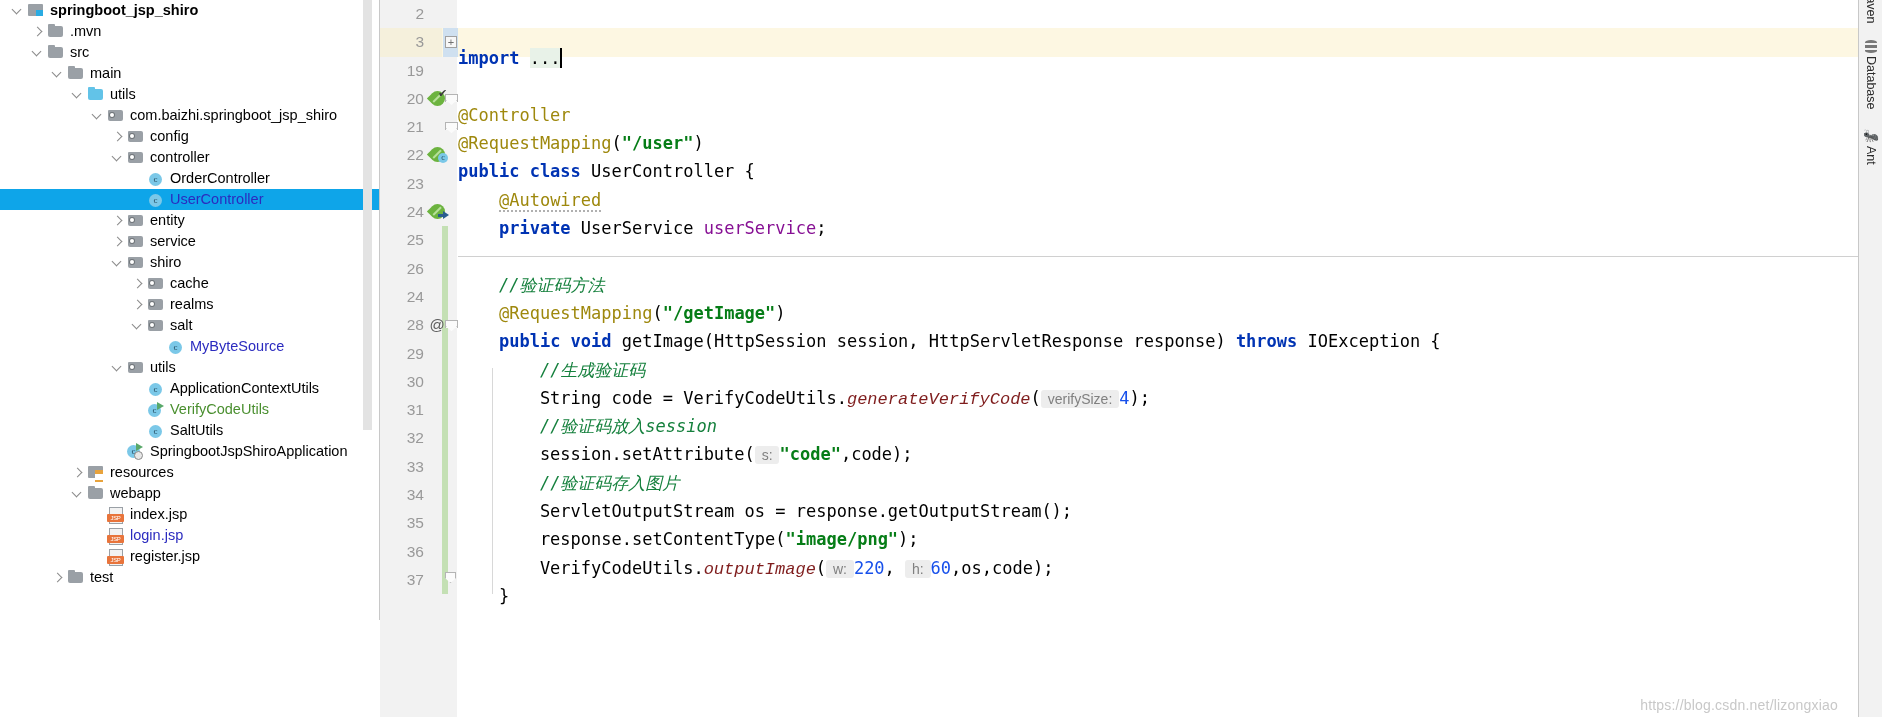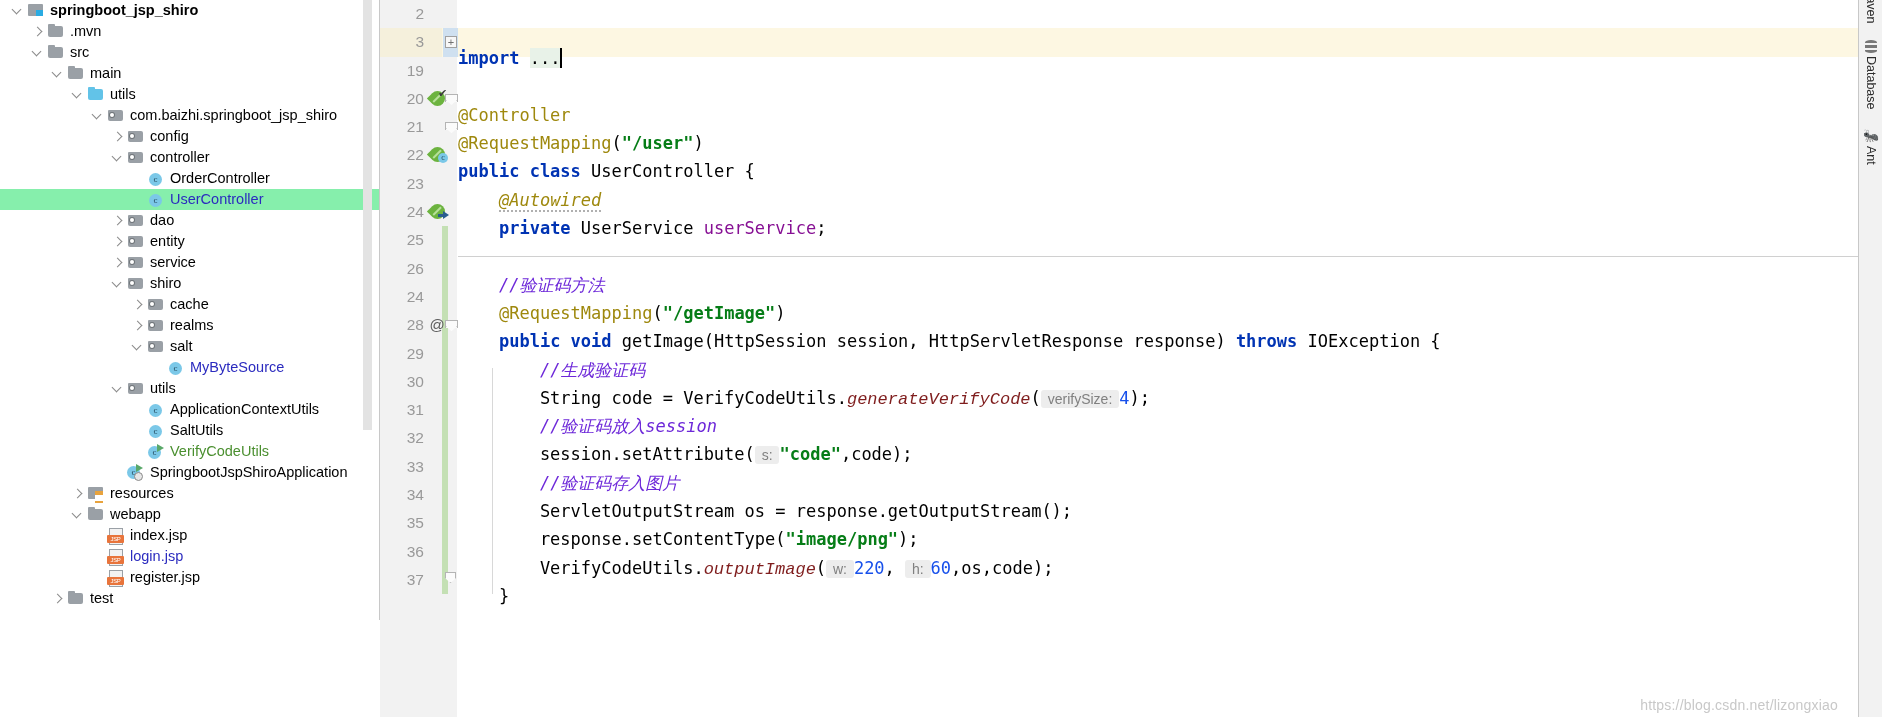--- a/index.html
+++ b/index.html
@@ -30,21 +30,21 @@
   .tree-row {
     display: flex;
     align-items: center;
     height: 21px;
     line-height: 21px;
     white-space: nowrap;
     font-size: 14.5px;
     color: #000000;
     padding-right: 4px;
   }
-  .tree-row.selected { background: #86efac; }
+  .tree-row.selected { background: #0ea5e9; }
   .tree-indent { flex: 0 0 auto; }
   .arrow {
     flex: 0 0 16px;
     width: 16px; height: 21px;
     position: relative;
   }
   .arrow.none::before { content: ""; }
   .arrow.collapsed::before,
   .arrow.expanded::before {
     content: "";
@@ -245,31 +245,31 @@
   .cline.hl .lno { color:#999999; }
   .cline.hl-num-bg::before {
     content:""; position:absolute; left:0; top:0; width:62px; height:28.3px;
     background:#f5f0dc;
   }
 
   
   .kw   { color:#0033b3; font-weight:bold; }
   .str  { color:#067d17; font-weight:bold; }
   .ann  { color:#9e880d; }
-  .cmt  { color:#6d28d9; font-style:italic; }
+  .cmt  { color:#15803d; font-style:italic; }
   .num  { color:#1750eb; }
   .fld  { color:#871094; }
   .mth  { color:#7f1d1d; font-style:italic;font-family:Liberation Mono, monospace; }
   .plain{ color:#000000; }
   .hint {
     background:#ededed; color:#808080;
     font-size:14px; padding:1px 3px; border-radius:3px;
     font-family:"Liberation Sans", sans-serif;
   }
-  .squig { border-bottom:2px dotted #b0b0b0;font-style:italic; }
+  .squig { border-bottom:2px dotted #b0b0b0; }
 
   
   .caret {
     display:inline-block; width:1.5px; height:20px;
     background:#000000; vertical-align:-4px;
   }
   .foldimport {
     background:#e8f2e8;
   }
 
@@ -499,26 +499,20 @@
         <div class="tree-row selected">
           <div class="tree-indent" style="width: 130px;"></div>
           <div class="arrow none"></div>
           <div class="ticon ic-class"></div>
           <span class="tlabel blue">UserController</span>
         </div>
         <div class="tree-row">
           <div class="tree-indent" style="width: 110px;"></div>
           <div class="arrow collapsed"></div>
           <div class="ticon ic-pkg"></div>
-          <span class="tlabel black">dao</span>
-        </div>
-        <div class="tree-row">
-          <div class="tree-indent" style="width: 110px;"></div>
-          <div class="arrow collapsed"></div>
-          <div class="ticon ic-pkg"></div>
           <span class="tlabel black">entity</span>
         </div>
         <div class="tree-row">
           <div class="tree-indent" style="width: 110px;"></div>
           <div class="arrow collapsed"></div>
           <div class="ticon ic-pkg"></div>
           <span class="tlabel black">service</span>
         </div>
         <div class="tree-row">
           <div class="tree-indent" style="width: 110px;"></div>
@@ -558,28 +552,28 @@
         </div>
         <div class="tree-row">
           <div class="tree-indent" style="width: 130px;"></div>
           <div class="arrow none"></div>
           <div class="ticon ic-class"></div>
           <span class="tlabel black">ApplicationContextUtils</span>
         </div>
         <div class="tree-row">
           <div class="tree-indent" style="width: 130px;"></div>
           <div class="arrow none"></div>
+          <div class="ticon ic-class-run"></div>
+          <span class="tlabel green">VerifyCodeUtils</span>
+        </div>
+        <div class="tree-row">
+          <div class="tree-indent" style="width: 130px;"></div>
+          <div class="arrow none"></div>
           <div class="ticon ic-class"></div>
           <span class="tlabel black">SaltUtils</span>
-        </div>
-        <div class="tree-row">
-          <div class="tree-indent" style="width: 130px;"></div>
-          <div class="arrow none"></div>
-          <div class="ticon ic-class-run"></div>
-          <span class="tlabel green">VerifyCodeUtils</span>
         </div>
         <div class="tree-row">
           <div class="tree-indent" style="width: 110px;"></div>
           <div class="arrow none"></div>
           <div class="ticon ic-springapp">
             <span class="subbadge"></span>
           </div>
           <span class="tlabel black">SpringbootJspShiroApplication</span>
         </div>
         <div class="tree-row">

